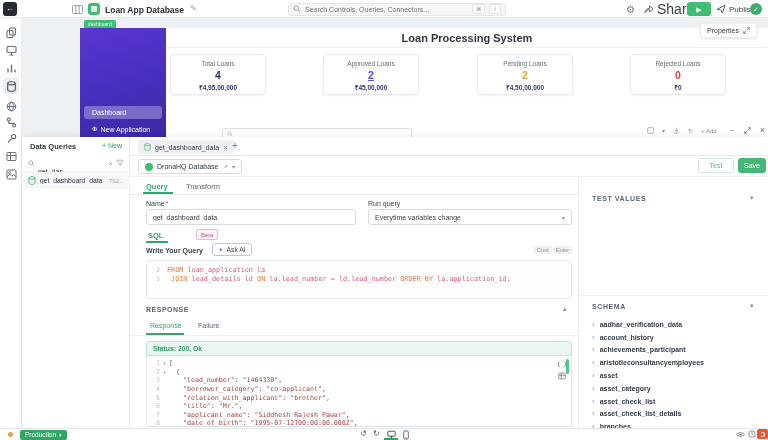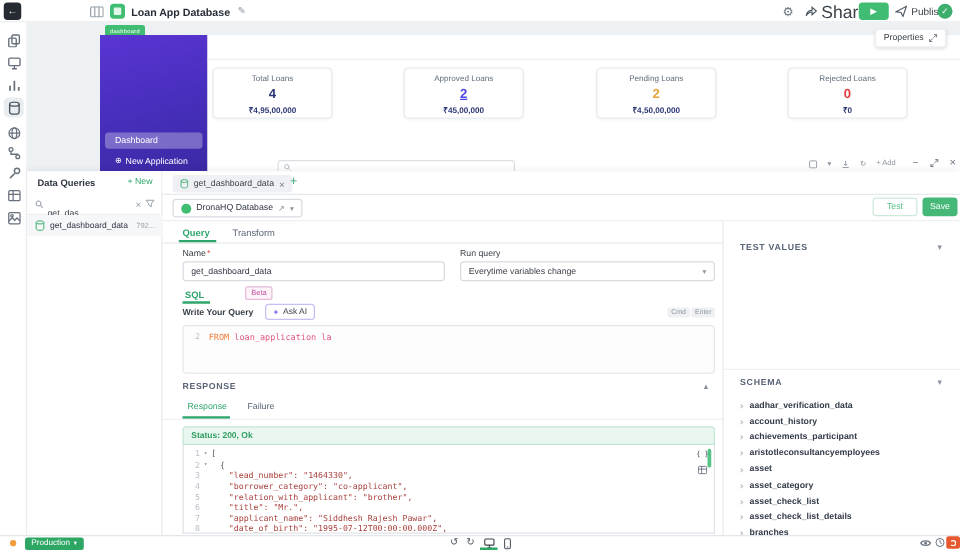--- a/index.html
+++ b/index.html
@@ -40,20 +40,31 @@
           <line x1="7.2" y1="0.5" x2="7.2" y2="8.5"></line>
         </g>
       </svg>
   </div>
   <div class="a" style="left:88px;top:3px;width:12px;height:12px;background:#41bd73;border-radius:3px">
     <span class="a" style="left:3px;top:3px;width:6px;height:6px;background:rgba(255,255,255,.85);border-radius:1px"></span>
   </div>
   <div class="a" style="left:105px;top:4.5px;font-size:8.5px;font-weight:bold;color:#272d36">Loan App Database</div>
   <span class="a" style="left:190px;top:4px;font-size:8px;color:#98a1ab">✎</span>
 
+  <div class="a f" style="left:288px;top:2.5px;width:218px;height:13px;background:#f5f6f8;border:1px solid #e4e7ea;border-radius:3px;padding:0 4px;gap:4px">
+    <span>
+        <svg width="8" height="8" viewBox="0 0 10 10">
+          <circle cx="4" cy="4" r="2.8" fill="none" stroke="#98a1ab" stroke-width="1.2"></circle>
+          <line x1="6.2" y1="6.2" x2="8.8" y2="8.8" stroke="#98a1ab" stroke-width="1.2"></line>
+        </svg>
+      </span>
+    <input style="flex: 1 1 0%; font-size: 7px; color: rgb(90, 100, 119);" placeholder="Search Controls, Queries, Connectors...">
+    <span class="f" style="background:#fff;border:1px solid #dfe3e7;border-radius:2px;font-size:5.5px;color:#8a929c;padding:1px 3px;justify-content:center">⌘</span>
+    <span class="f" style="background:#fff;border:1px solid #dfe3e7;border-radius:2px;font-size:5.5px;color:#8a929c;padding:1px 4px;justify-content:center">/</span>
+  </div>
 
   <span class="a" style="left:626px;top:3.5px;font-size:10px;color:#707883">⚙</span>
   <div class="a f" style="left:644px;top:3px;height:12px;gap:3px">
     <span>
         <svg width="10" height="10" viewBox="0 0 11 11">
           <path d="M1 9.5c.6-3.2 2.7-4.8 5.2-4.8V2L10 5.3 6.2 8.6V6.2C4.2 6.2 2.5 7.3 1 9.5z" fill="none" stroke="#4a5560" stroke-width="1"></path>
         </svg>
       </span>
     <span style="font-size:14px;color:#3b4249">Share</span>
   </div>
@@ -143,20 +154,21 @@
     <div class="a" style="left:58px;top:10px;width:86px;height:109px;background:linear-gradient(165deg,#5a35d2 0%,#4a2fc0 45%,#3a2aa4 100%)"></div>
     <div class="a f" style="left:62px;top:88px;width:78px;height:13px;background:rgba(255,255,255,.3);border-radius:3px;padding-left:8px">
       <span style="font-size:7px;color:#fff">Dashboard</span>
     </div>
     <div class="a f" style="left:62px;top:105px;width:78px;height:12px;padding-left:8px;gap:3px">
       <span style="font-size:6.5px;color:#fff;line-height:1">⊕</span>
       <span style="font-size:7px;color:#fff">New Application</span>
     </div>
 
     <div class="a" style="left:144px;top:10px;width:602px;height:109px;background:#fff"></div>
+    <div class="a" style="left:144px;top:14px;width:602px;text-align:center;font-size:11px;font-weight:bold;color:#30353c">Loan Processing System</div>
     <div class="a" style="left:144px;top:29px;width:602px;height:1px;background:#edf0f3"></div>
 
     <div class="card" style="left:148px;top:36px">
       <div style="font-size:6.5px;color:#5f6b7a;margin-top:5px">Total Loans</div>
       <div style="font-size: 10.5px; font-weight: bold; margin-top: 2px; color: rgb(43, 54, 116);">4</div>
       <div style="font-size:6.5px;font-weight:bold;color:#2b3674;margin-top:2px">₹4,95,00,000</div>
     </div>
     <div class="card" style="left:301px;top:36px">
       <div style="font-size:6.5px;color:#5f6b7a;margin-top:5px">Approved Loans</div>
       <div style="font-size: 10.5px; font-weight: bold; margin-top: 2px; text-decoration: underline; color: rgb(79, 70, 229);">2</div>
@@ -312,20 +324,30 @@
   <span class="a chip" style="left:534px;top:246px">Cmd</span>
   <span class="a chip" style="left:553px;top:246px">Enter</span>
 
   <div class="a" style="left:146px;top:260px;width:426px;height:39px;border:1px solid #e4e7eb;border-radius:3px;background:#fdfdfe;padding-top:4px;overflow:hidden">
     <div class="f mono" style="height:9px;font-size:6.8px">
       <span class="jnum" style="font-size:6.2px">2</span>
       <span style="width:7px"></span>
       <span class="kw" style="white-space:pre">FROM</span>
         <span class="id" style="white-space:pre"> loan_application la</span>
     </div>
+    <div class="f mono" style="height:9px;font-size:6.8px">
+      <span class="jnum" style="font-size:6.2px">3</span>
+      <span style="width:7px"></span>
+      <span class="kw" style="white-space:pre"> JOIN</span>
+        <span class="id" style="white-space:pre"> lead_details ld </span>
+        <span class="kw" style="white-space:pre">ON</span>
+        <span class="id" style="white-space:pre"> la.lead_number = ld.lead_number </span>
+        <span class="kw" style="white-space:pre">ORDER BY</span>
+        <span class="id" style="white-space:pre"> la.application_id;</span>
+    </div>
   </div>
 
   <span class="a" style="left:146px;top:306px;font-size:7px;font-weight:bold;letter-spacing:.5px;color:#5a6477">RESPONSE</span>
   <span class="a" style="left:563px;top:305px;font-size:7px;color:#8a929c">▴</span>
   <span class="a" style="left:150px;top:322px;font-size:7px;color:#2fa76c">Response</span>
   <div class="a" style="left:146px;top:333px;width:38px;height:2px;background:#2fa76c"></div>
   <span class="a" style="left:198px;top:322px;font-size:7px;color:#5a6477">Failure</span>
   <div class="a" style="left:130px;top:335px;width:448px;height:1px;background:#eef0f2"></div>
 
   <div class="a f" style="left:146px;top:341px;width:426px;height:15px;background:#eaf7f0;border:1px solid #c4e6d2;border-radius:3px 3px 0 0;padding:0 6px">

